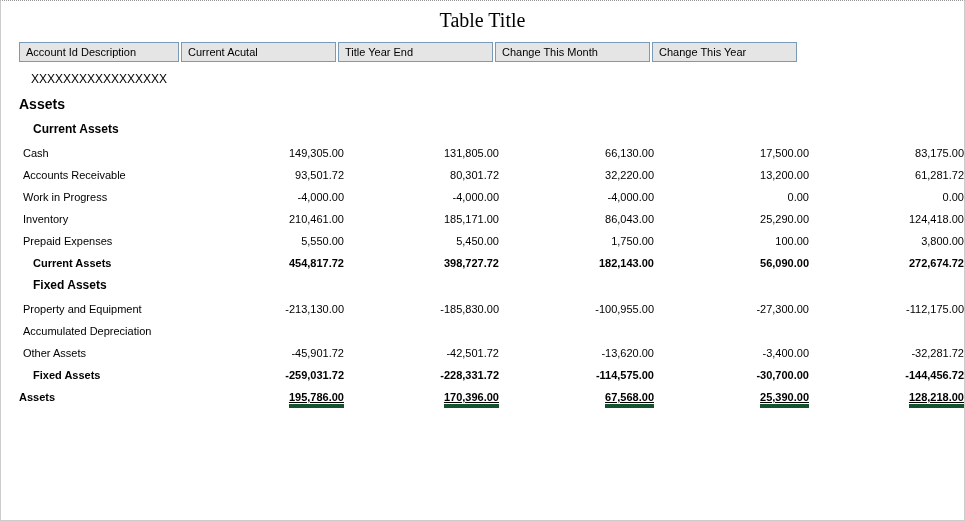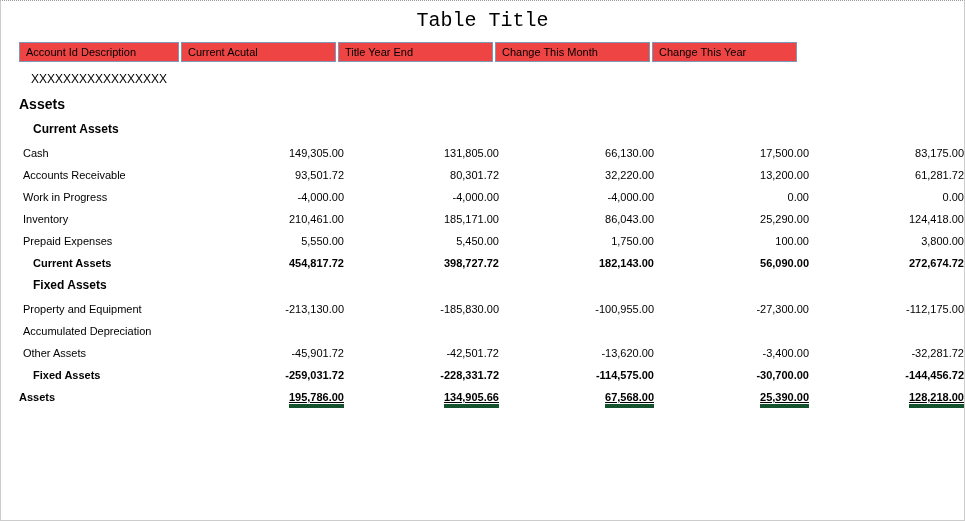--- a/index.html
+++ b/index.html
@@ -16,31 +16,31 @@
     border: 1px solid #ccc;
     position: relative;
     padding: 0;
   }
   .dotted-top {
     border-top: 1px dotted #999;
   }
   .title {
     text-align: center;
     font-size: 20px;
-    font-family: Liberation Mono, monospace;
+    font-family: Liberation Serif, serif;
     padding: 8px 0 10px 0;
     font-weight: normal;
   }
   .header-row {
     display: flex;
     gap: 2px;
     padding: 0 18px 0 18px;
   }
   .hcell {
-    background: #ef4444;
+    background: #e5e5e5;
     border: 1px solid #7a9ab8;
     padding: 3px 6px;
     font-size: 11px;
     color: #000;
     height: 20px;
     display: flex;
     align-items: center;
   }
   .body-area {
     padding: 8px 18px 0 18px;
@@ -224,21 +224,21 @@
           <col class="cn">
           <col class="cn">
           <col class="cn">
           <col class="cn">
           <col class="cn">
         </colgroup>
       <tbody>
           <tr class="grand">
         <td class="acct-label">Assets</td>
         <td class="num"><span>195,786.00</span></td>
-        <td class="num"><span>134,905.66</span></td>
+        <td class="num"><span>170,396.00</span></td>
         <td class="num"><span>67,568.00</span></td>
         <td class="num"><span>25,390.00</span></td>
         <td class="num"><span>128,218.00</span></td>
       </tr>
     </tbody>
       </table>
 
   </div>
 </div>
 

